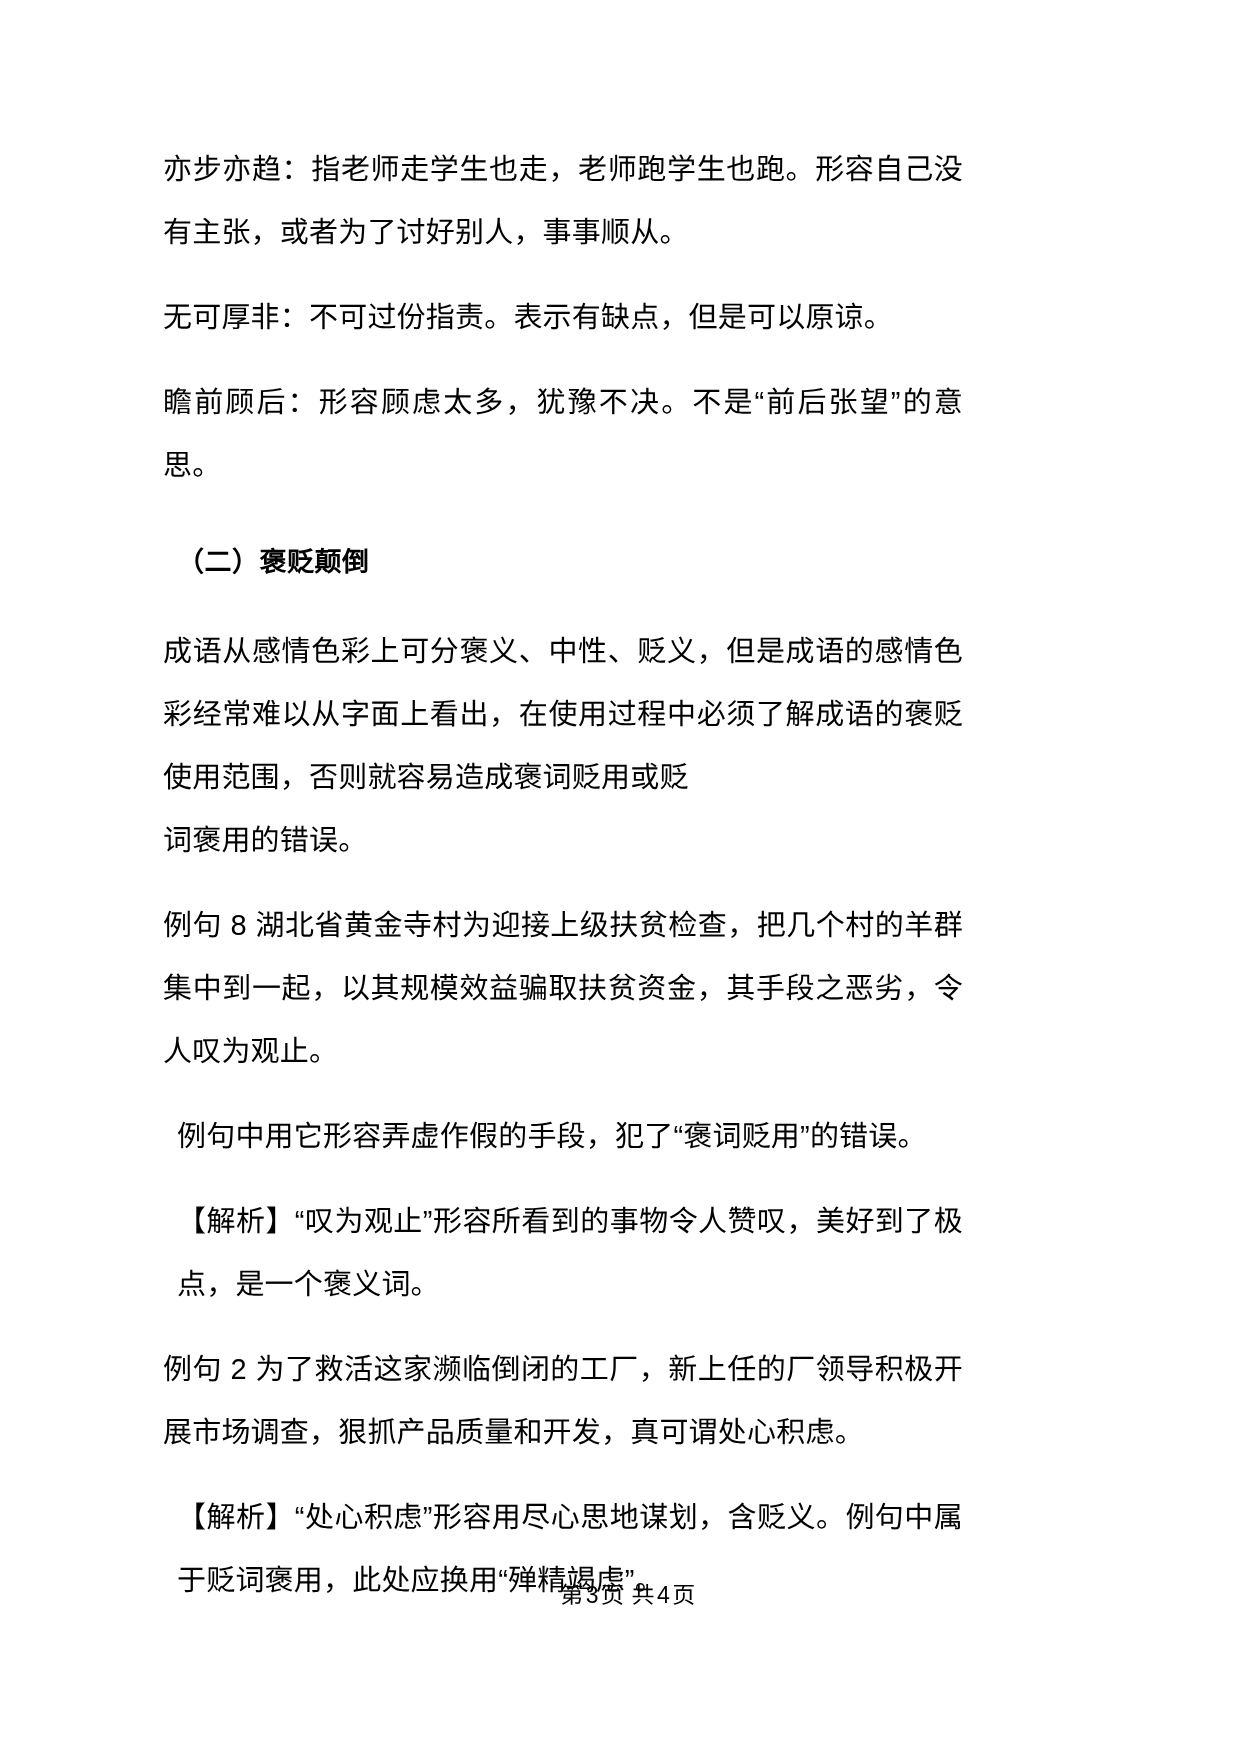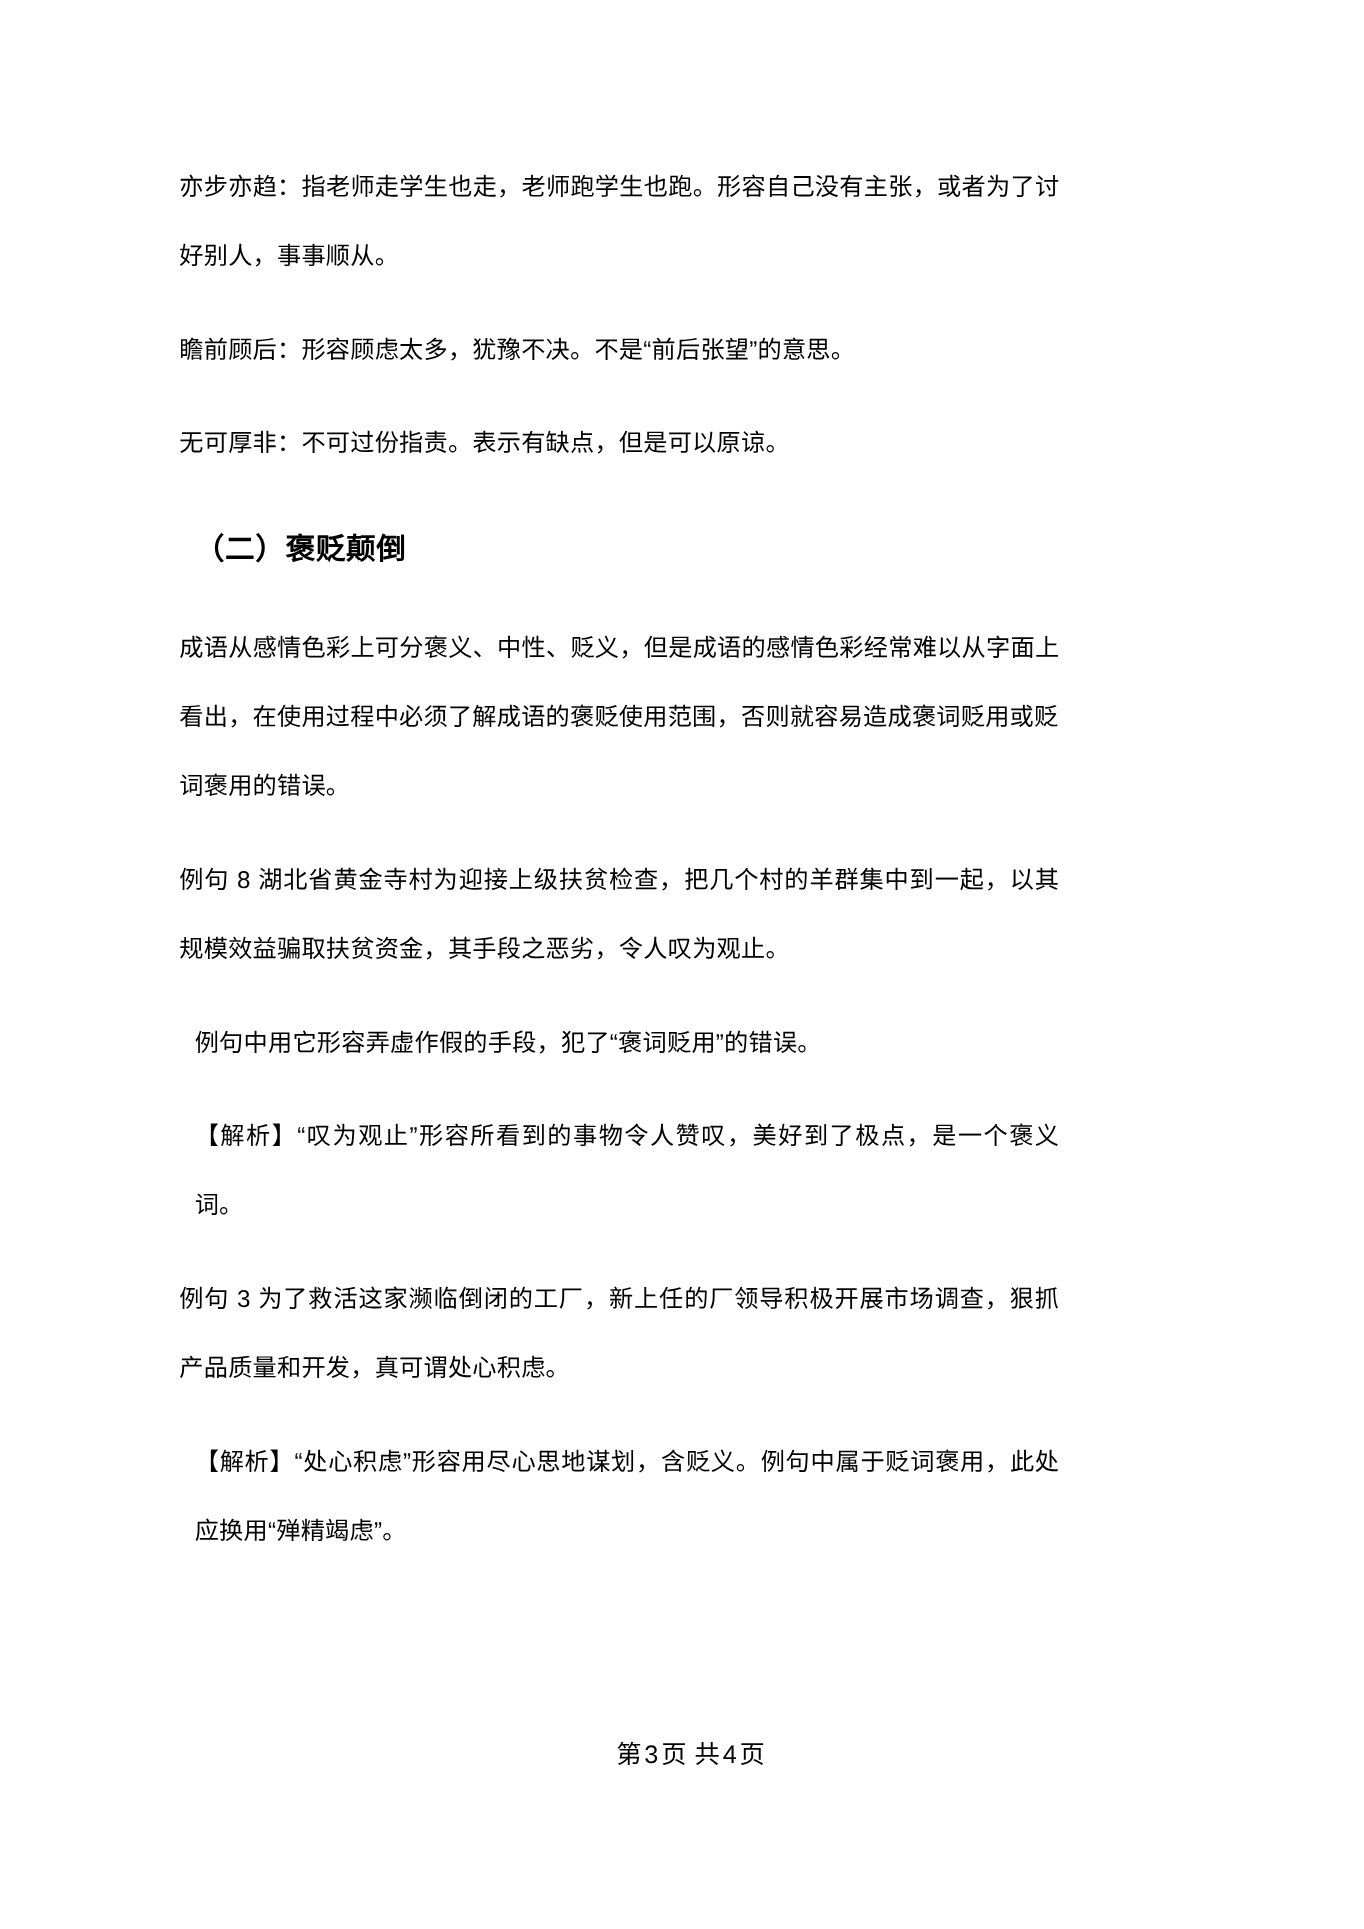--- a/index.html
+++ b/index.html
@@ -26,21 +26,21 @@
 
   .page-body {
     position: absolute;
     left: 163px;
     top: 138px;
     width: 800px;
   }
 
   
   .para {
-    font-size: 22px;
+    font-size: 29px;
     line-height: 63px;
     letter-spacing: 0.2px;
     text-align: justify;
     text-justify: inter-ideograph;
     margin: 0 0 22px 0;
     word-break: break-all;
   }
 
   .para.tight {
     margin-bottom: 0;
@@ -84,37 +84,37 @@
 </style>
 </head>
 <body>
 
 <div class="page">
 
   <div class="page-body">
 
     <p class="para">亦步亦趋：指老师走学生也走，老师跑学生也跑。形容自己没有主张，或者为了讨好别人，事事顺从。</p>
 
+    <p class="para">无可厚非：不可过份指责。表示有缺点，但是可以原谅。</p>
+
     <p class="para">瞻前顾后：形容顾虑太多，犹豫不决。不是“前后张望”的意思。</p>
-
-    <p class="para">无可厚非：不可过份指责。表示有缺点，但是可以原谅。</p>
 
     <h2 class="heading">（二）褒贬颠倒</h2>
 
     <p class="para tight">成语从感情色彩上可分褒义、中性、贬义，但是成语的感情色彩经常难以从字面上看出，在使用过程中必须了解成语的褒贬使用范围，否则就容易造成褒词贬用或贬</p>
 
     <p class="para">词褒用的错误。</p>
 
     <p class="para"><span>例句 8</span><span> </span><span>湖北省黄金寺村为迎接上级扶贫检查，把几个村的羊群集中到一起，以其规模效益骗取扶贫资金，其手段之恶劣，令人</span><span class="uline">叹为观止</span><span>。</span></p>
 
     <p class="para indent-sm">例句中用它形容弄虚作假的手段，犯了“褒词贬用”的错误。</p>
 
     <p class="para indent-sm"><span>【解析】</span><span>“叹为观止”形容所看到的事物令人赞叹，美好到了极点，是一个褒义词。</span></p>
 
-    <p class="para"><span>例句 3</span><span> </span><span>为了救活这家濒临倒闭的工厂，新上任的厂领导积极开展市场调查，狠抓产品质量和开发，真可谓</span><span class="uline">处心积虑</span><span>。</span></p>
+    <p class="para"><span>例句 2</span><span> </span><span>为了救活这家濒临倒闭的工厂，新上任的厂领导积极开展市场调查，狠抓产品质量和开发，真可谓</span><span class="uline">处心积虑</span><span>。</span></p>
 
     <p class="para indent-sm"><span>【解析】</span><span>“处心积虑”形容用尽心思地谋划，含贬义。例句中属于贬词褒用，此处应换用“殚精竭虑”。</span></p>
 
   </div>
 
   <div class="footer"><span>第</span><span class="footer-num">3</span><span>页 共</span><span class="footer-num">4</span><span>页</span></div>
 
 </div>
 
 </body></html>

